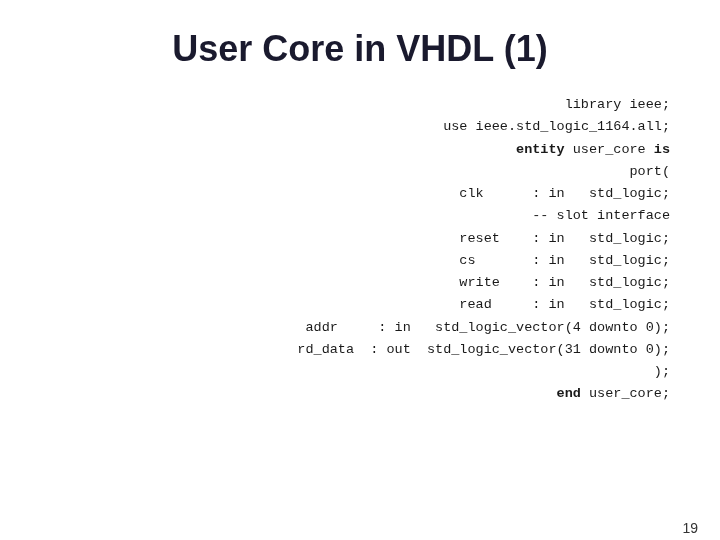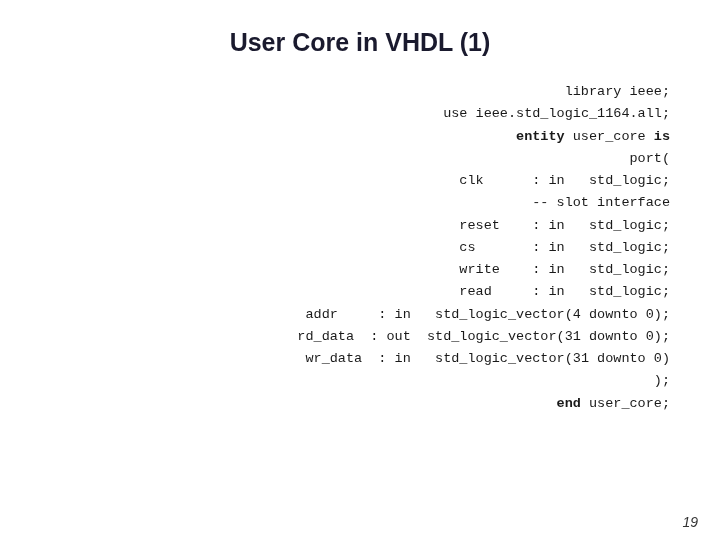--- a/index.html
+++ b/index.html
@@ -20,21 +20,21 @@
     .page-container {
       width: 720px;
       height: 540px;
       background: #ffffff;
       position: relative;
       padding: 20px 50px;
     }
 
     .slide-title {
       text-align: center;
-      font-size: 25px;
+      font-size: 36px;
       font-weight: bold;
       color: #1a1a2e;
       margin-bottom: 24px;
       margin-top: 8px;
     }
 
     .code-block {
       font-family: 'Courier New', Courier, monospace;
       font-size: 13.5px;
       line-height: 1.65;
@@ -47,25 +47,24 @@
       white-space: pre;
       text-align: right;
     }
 
     .kw {
       font-weight: bold;
     }
 
     .page-number {
       position: absolute;
-      bottom: 10px;
+      bottom: 4px;
       right: 22px;
       font-size: 14px;
       color: #333;
-      font-style: italic;
     }
   </style>
 </head>
 <body>
 
 <div class="page-container">
 
   <h1 class="slide-title">User Core in VHDL (1)</h1>
 
   <div class="code-block">
@@ -75,21 +74,20 @@
     <span class="code-line"><span class="kw">entity</span> user_core <span class="kw">is</span></span>
     <span class="code-line">    port(</span>
     <span class="code-line">        clk      : in   std_logic;</span>
     <span class="code-line">        -- slot interface</span>
     <span class="code-line">        reset    : in   std_logic;</span>
     <span class="code-line">        cs       : in   std_logic;</span>
     <span class="code-line">        write    : in   std_logic;</span>
     <span class="code-line">        read     : in   std_logic;</span>
     <span class="code-line">        addr     : in   std_logic_vector(4 downto 0);</span>
     <span class="code-line">        rd_data  : out  std_logic_vector(31 downto 0);</span>
-    <span class="code-line">        wr_data  : in   std_logic_vector(31 downto 0)</span>
     <span class="code-line">    );</span>
     <span class="code-line"><span class="kw">end</span> user_core;</span>
 
   </div>
 
   <div class="page-number">19</div>
 
 </div>
 
 </body></html>

